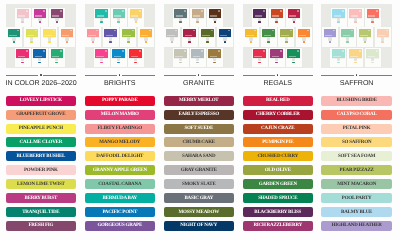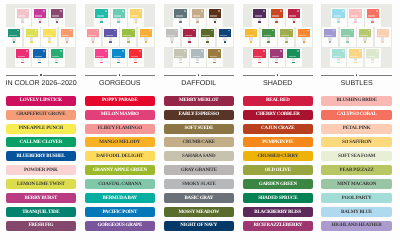--- a/index.html
+++ b/index.html
@@ -236,21 +236,21 @@
           </div>
           <div class="padstem" style="left:6.30px;top:10.20px;width:3.40px;height:3.50px"></div>
           <div class="padtab" style="left:6.70px;top:13.80px;width:2.60px;height:1.90px;background:#F92B33"></div>
         </div>
     </div>
     <div class="rule">
         <div class="ln" style="left:0;width:32.8px"></div>
         <div class="dot"></div>
         <div class="ln" style="right:0;width:32.8px"></div>
       </div>
-    <div class="hdrtext">GORGEOUS</div>
+    <div class="hdrtext">BRIGHTS</div>
     <div class="bar" style="top:95.70px;background:#E6082C">
         <span class="barlabel" style="color:#FFFFFF">POPPY PARADE</span>
       </div>
     <div class="bar" style="top:109.62px;background:#E14079">
         <span class="barlabel" style="color:#FFFFFF">MELON MAMBO</span>
       </div>
     <div class="bar" style="top:123.54px;background:#F49796">
         <span class="barlabel" style="color:#3A3A3A">FLIRTY FLAMINGO</span>
       </div>
     <div class="bar" style="top:137.46px;background:#FBB124">
@@ -356,21 +356,21 @@
           </div>
           <div class="padstem" style="left:6.30px;top:10.20px;width:3.40px;height:3.50px"></div>
           <div class="padtab" style="left:6.70px;top:13.80px;width:2.60px;height:1.90px;background:#9A7B3D"></div>
         </div>
     </div>
     <div class="rule">
         <div class="ln" style="left:0;width:32.8px"></div>
         <div class="dot"></div>
         <div class="ln" style="right:0;width:32.8px"></div>
       </div>
-    <div class="hdrtext">DAFFODIL</div>
+    <div class="hdrtext">GRANITE</div>
     <div class="bar" style="top:95.70px;background:#962647">
         <span class="barlabel" style="color:#FFFFFF">MERRY MERLOT</span>
       </div>
     <div class="bar" style="top:109.62px;background:#573527">
         <span class="barlabel" style="color:#FFFFFF">EARLY ESPRESSO</span>
       </div>
     <div class="bar" style="top:123.54px;background:#8D7645">
         <span class="barlabel" style="color:#FFFFFF">SOFT SUEDE</span>
       </div>
     <div class="bar" style="top:137.46px;background:#C3AE87">
@@ -476,21 +476,21 @@
           </div>
           <div class="padstem" style="left:6.30px;top:10.20px;width:3.40px;height:3.50px"></div>
           <div class="padtab" style="left:6.70px;top:13.80px;width:2.60px;height:1.90px;background:#16915C"></div>
         </div>
     </div>
     <div class="rule">
         <div class="ln" style="left:0;width:32.8px"></div>
         <div class="dot"></div>
         <div class="ln" style="right:0;width:32.8px"></div>
       </div>
-    <div class="hdrtext">SHADED</div>
+    <div class="hdrtext">REGALS</div>
     <div class="bar" style="top:95.70px;background:#D21D42">
         <span class="barlabel" style="color:#FFFFFF">REAL RED</span>
       </div>
     <div class="bar" style="top:109.62px;background:#A9132F">
         <span class="barlabel" style="color:#FFFFFF">CHERRY COBBLER</span>
       </div>
     <div class="bar" style="top:123.54px;background:#B8401E">
         <span class="barlabel" style="color:#FFFFFF">CAJUN CRAZE</span>
       </div>
     <div class="bar" style="top:137.46px;background:#F4881A">
@@ -596,21 +596,21 @@
           </div>
           <div class="padstem" style="left:6.30px;top:10.20px;width:3.40px;height:3.50px"></div>
           <div class="padtab" style="left:6.70px;top:13.80px;width:2.60px;height:1.90px;background:#DBE8CD"></div>
         </div>
     </div>
     <div class="rule">
         <div class="ln" style="left:0;width:32.8px"></div>
         <div class="dot"></div>
         <div class="ln" style="right:0;width:32.8px"></div>
       </div>
-    <div class="hdrtext">SUBTLES</div>
+    <div class="hdrtext">SAFFRON</div>
     <div class="bar" style="top:95.70px;background:#F9B8B4">
         <span class="barlabel" style="color:#3A3A3A">BLUSHING BRIDE</span>
       </div>
     <div class="bar" style="top:109.62px;background:#F4705F">
         <span class="barlabel" style="color:#FFFFFF">CALYPSO CORAL</span>
       </div>
     <div class="bar" style="top:123.54px;background:#FCCCB4">
         <span class="barlabel" style="color:#3A3A3A">PETAL PINK</span>
       </div>
     <div class="bar" style="top:137.46px;background:#FCD97D">

